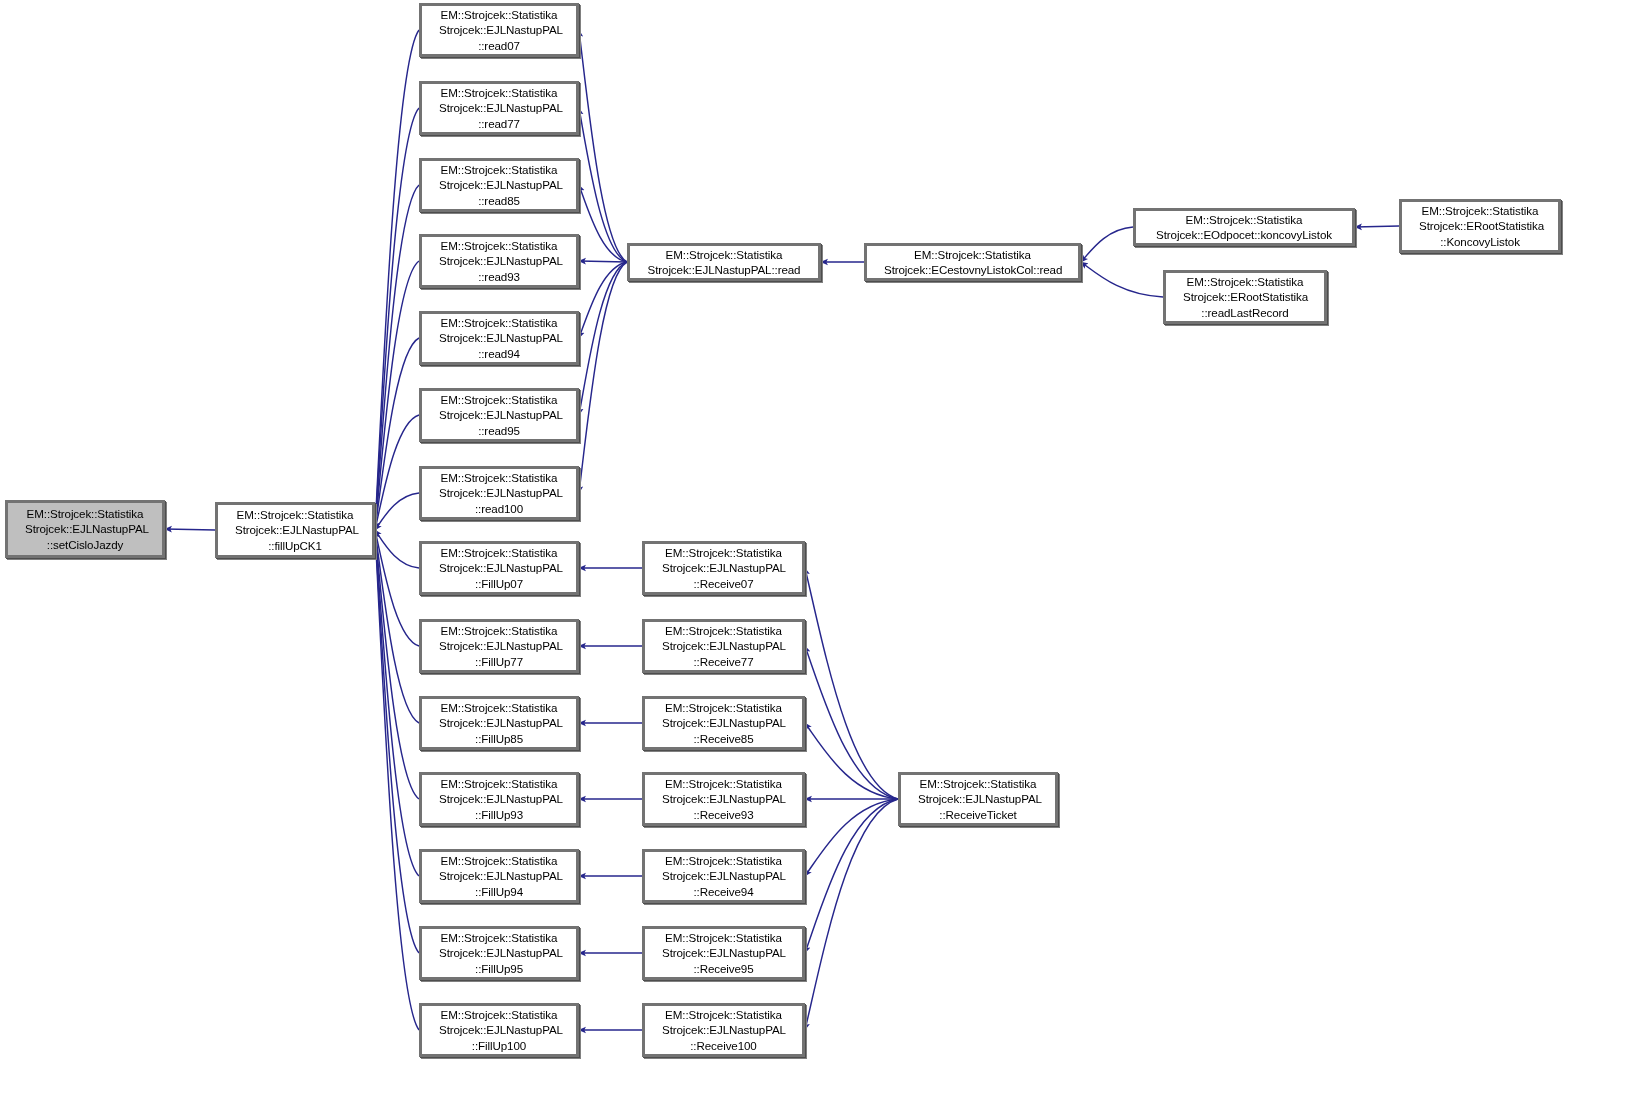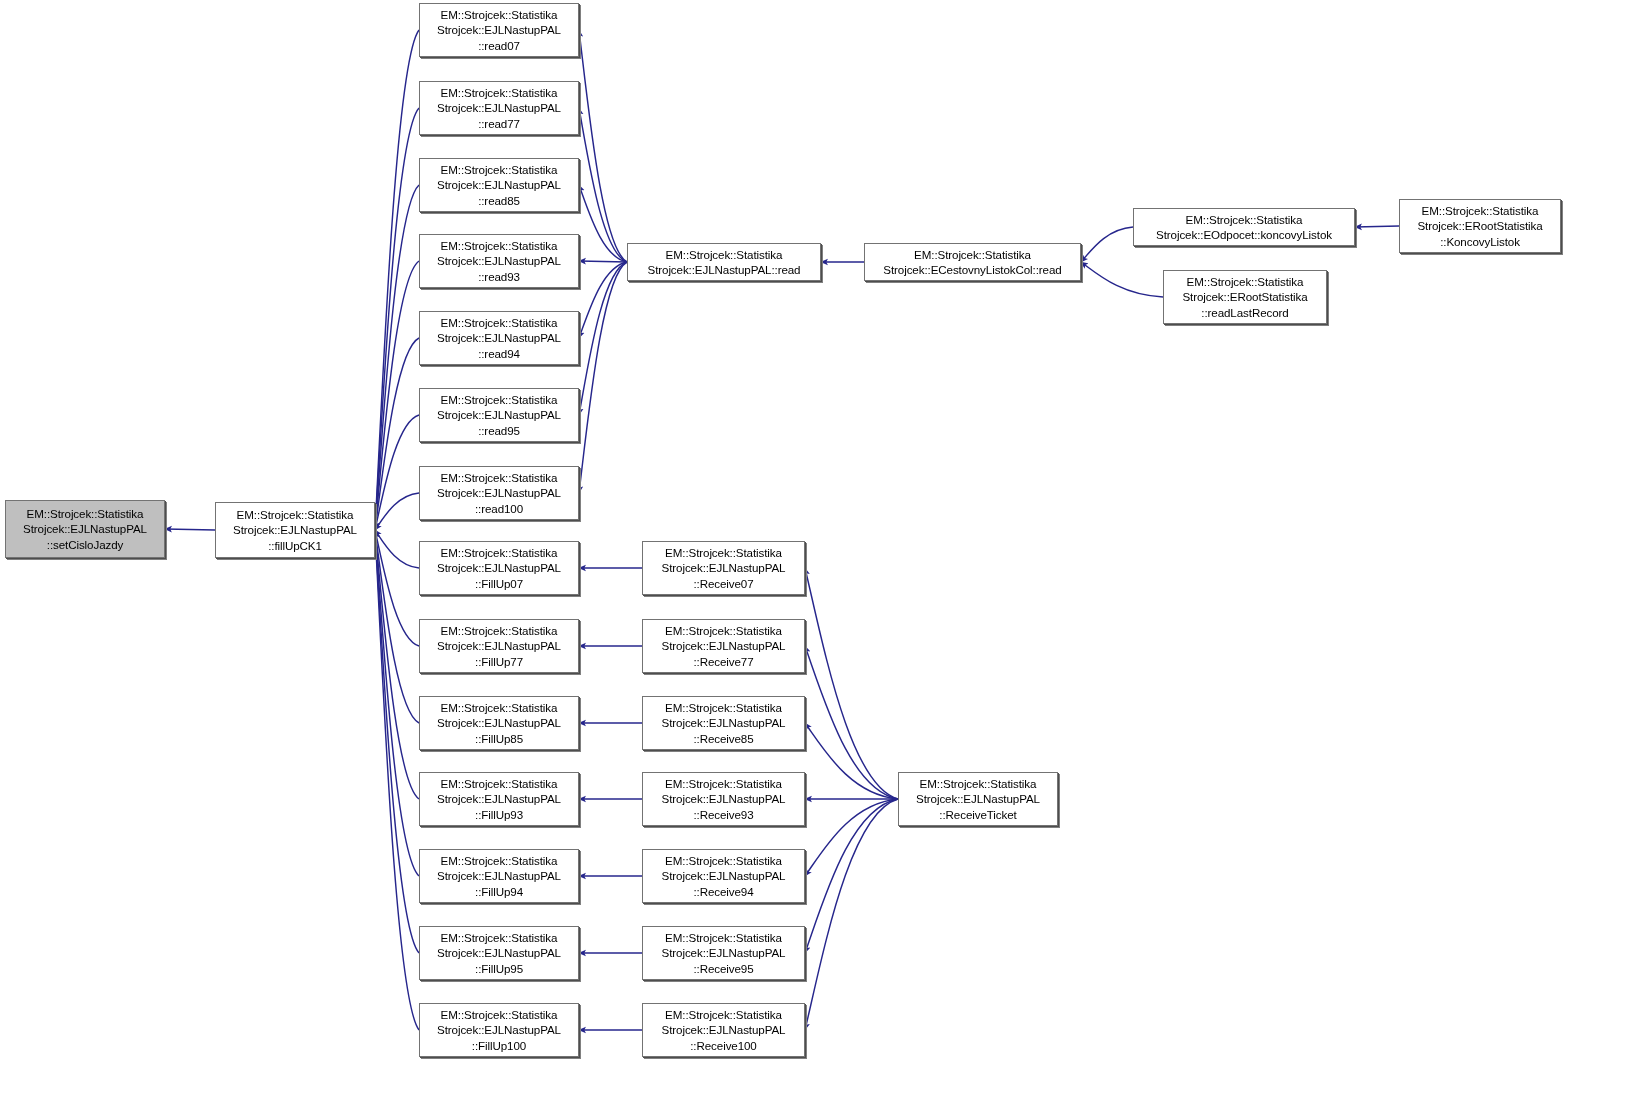--- a/index.html
+++ b/index.html
@@ -4,21 +4,21 @@
 <title>Caller Graph</title>
 <style>
   html,body{margin:0;padding:0;background:#ffffff;}
   body{font-family:"Liberation Sans","DejaVu Sans",sans-serif;}
   #canvas{position:relative;width:1633px;height:1107px;background:#ffffff;overflow:hidden;}
   #edges{position:absolute;left:0;top:0;width:1633px;height:1107px;pointer-events:none;}
   .node{
     position:absolute;
     box-sizing:border-box;
     background:#ffffff;
-    border:1px solid #737373;
+    border:3px solid #737373;
     box-shadow:1px 1px 0 0 #4d4d4d, 2px 2px 0 0 #808080;
     display:flex;
     align-items:center;
     justify-content:center;
     text-align:center;
     font-size:11.6px;
     line-height:1.32;
     color:#000000;
     letter-spacing:-0.1px;
     white-space:pre-line;

